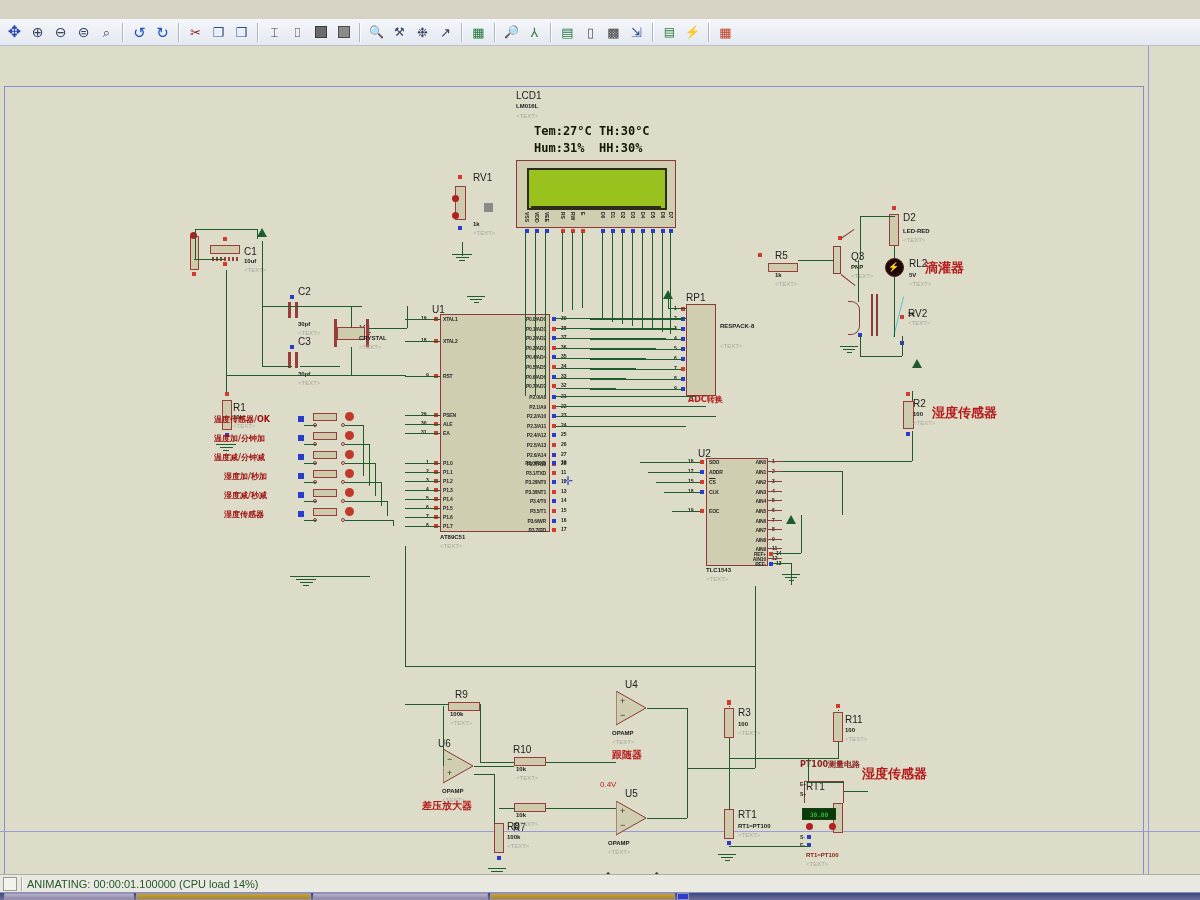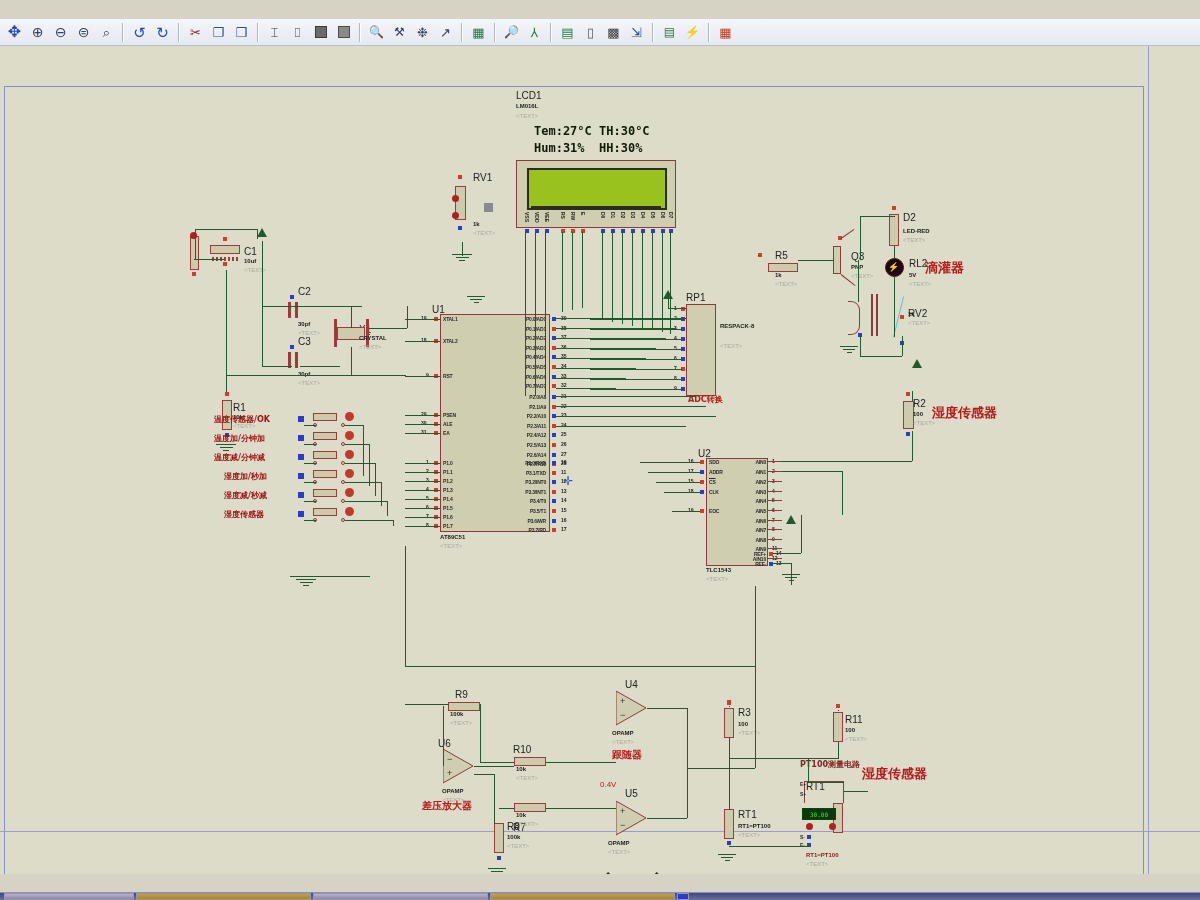--- a/index.html
+++ b/index.html
@@ -966,20 +966,25 @@
         <div class="w" style="position:absolute;left:808px;top:798px;width:1px;height:1px;background:#1e5c2e;"></div>
         <div class="w" style="position:absolute;left:729px;top:800px;width:80px;height:1px;background:#1e5c2e;"></div>
         <div class="w" style="position:absolute;left:844px;top:745px;width:24px;height:1px;background:#1e5c2e;"></div>
       </div>
 
     <div style="position:absolute;left:563px;top:428px;font-size:12px;color:#3b52c4;">✛</div>
 
     <div class="watermark">程序定做:13320174375</div>
   </div>
 
+  <div class="statusbar">
+    <div class="stsmall"></div>
+    <div class="stsep"></div>
+    <div class="sttext">ANIMATING: 00:00:01.100000 (CPU load 14%)</div>
+  </div>
 
   <div class="taskbar">
     <div class="tkitem" style="width:130px;margin-left:4px;"></div>
     <div class="tkitem" style="width:175px;background:linear-gradient(#c6a23a,#a8862c);"></div>
     <div class="tkitem" style="width:175px;"></div>
     <div class="tkitem" style="width:185px;background:linear-gradient(#c6a23a,#a8862c);"></div>
     <div class="tkitem" style="width:12px;background:#2a3ccc;"></div>
   </div>
 </div>
 

